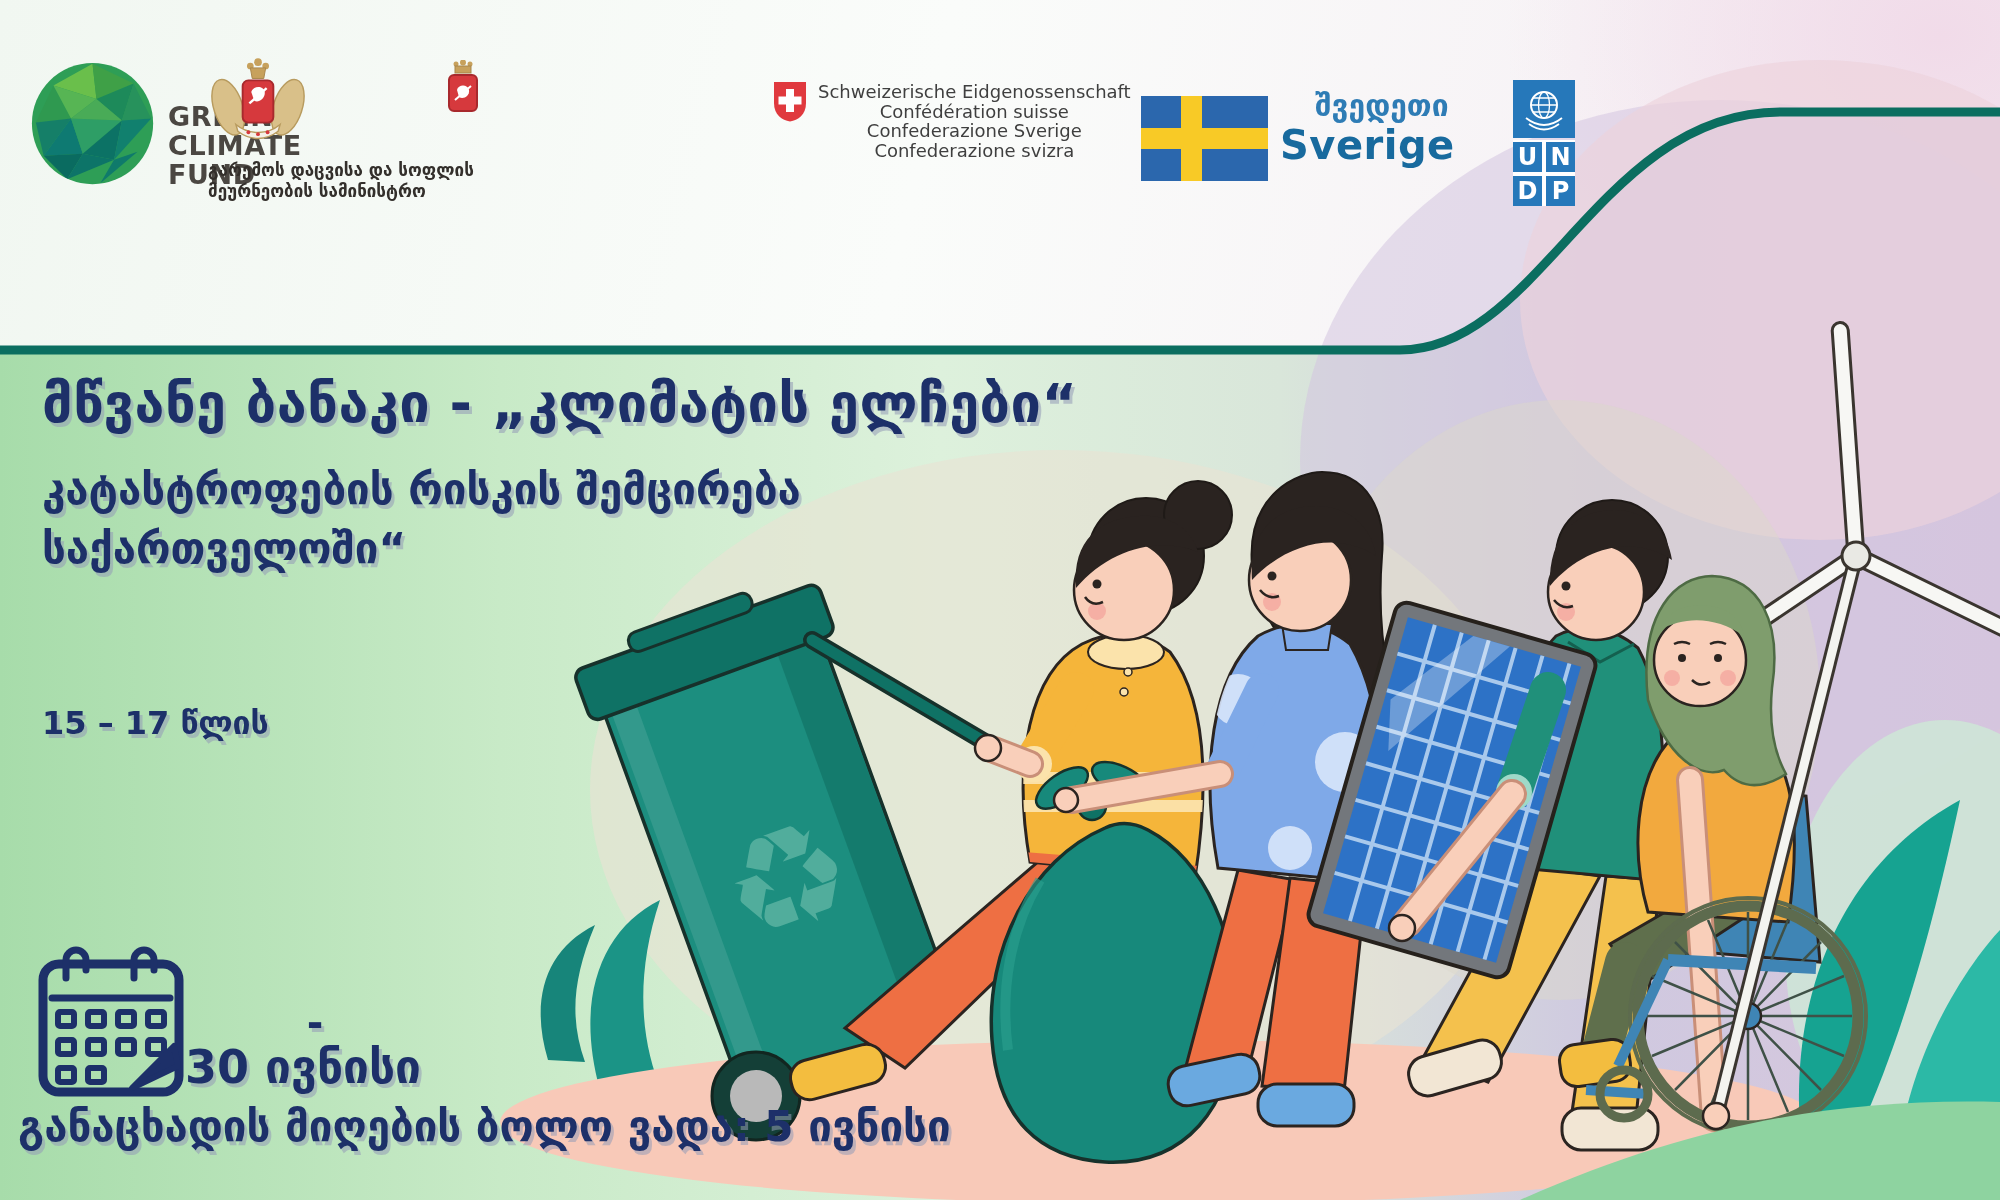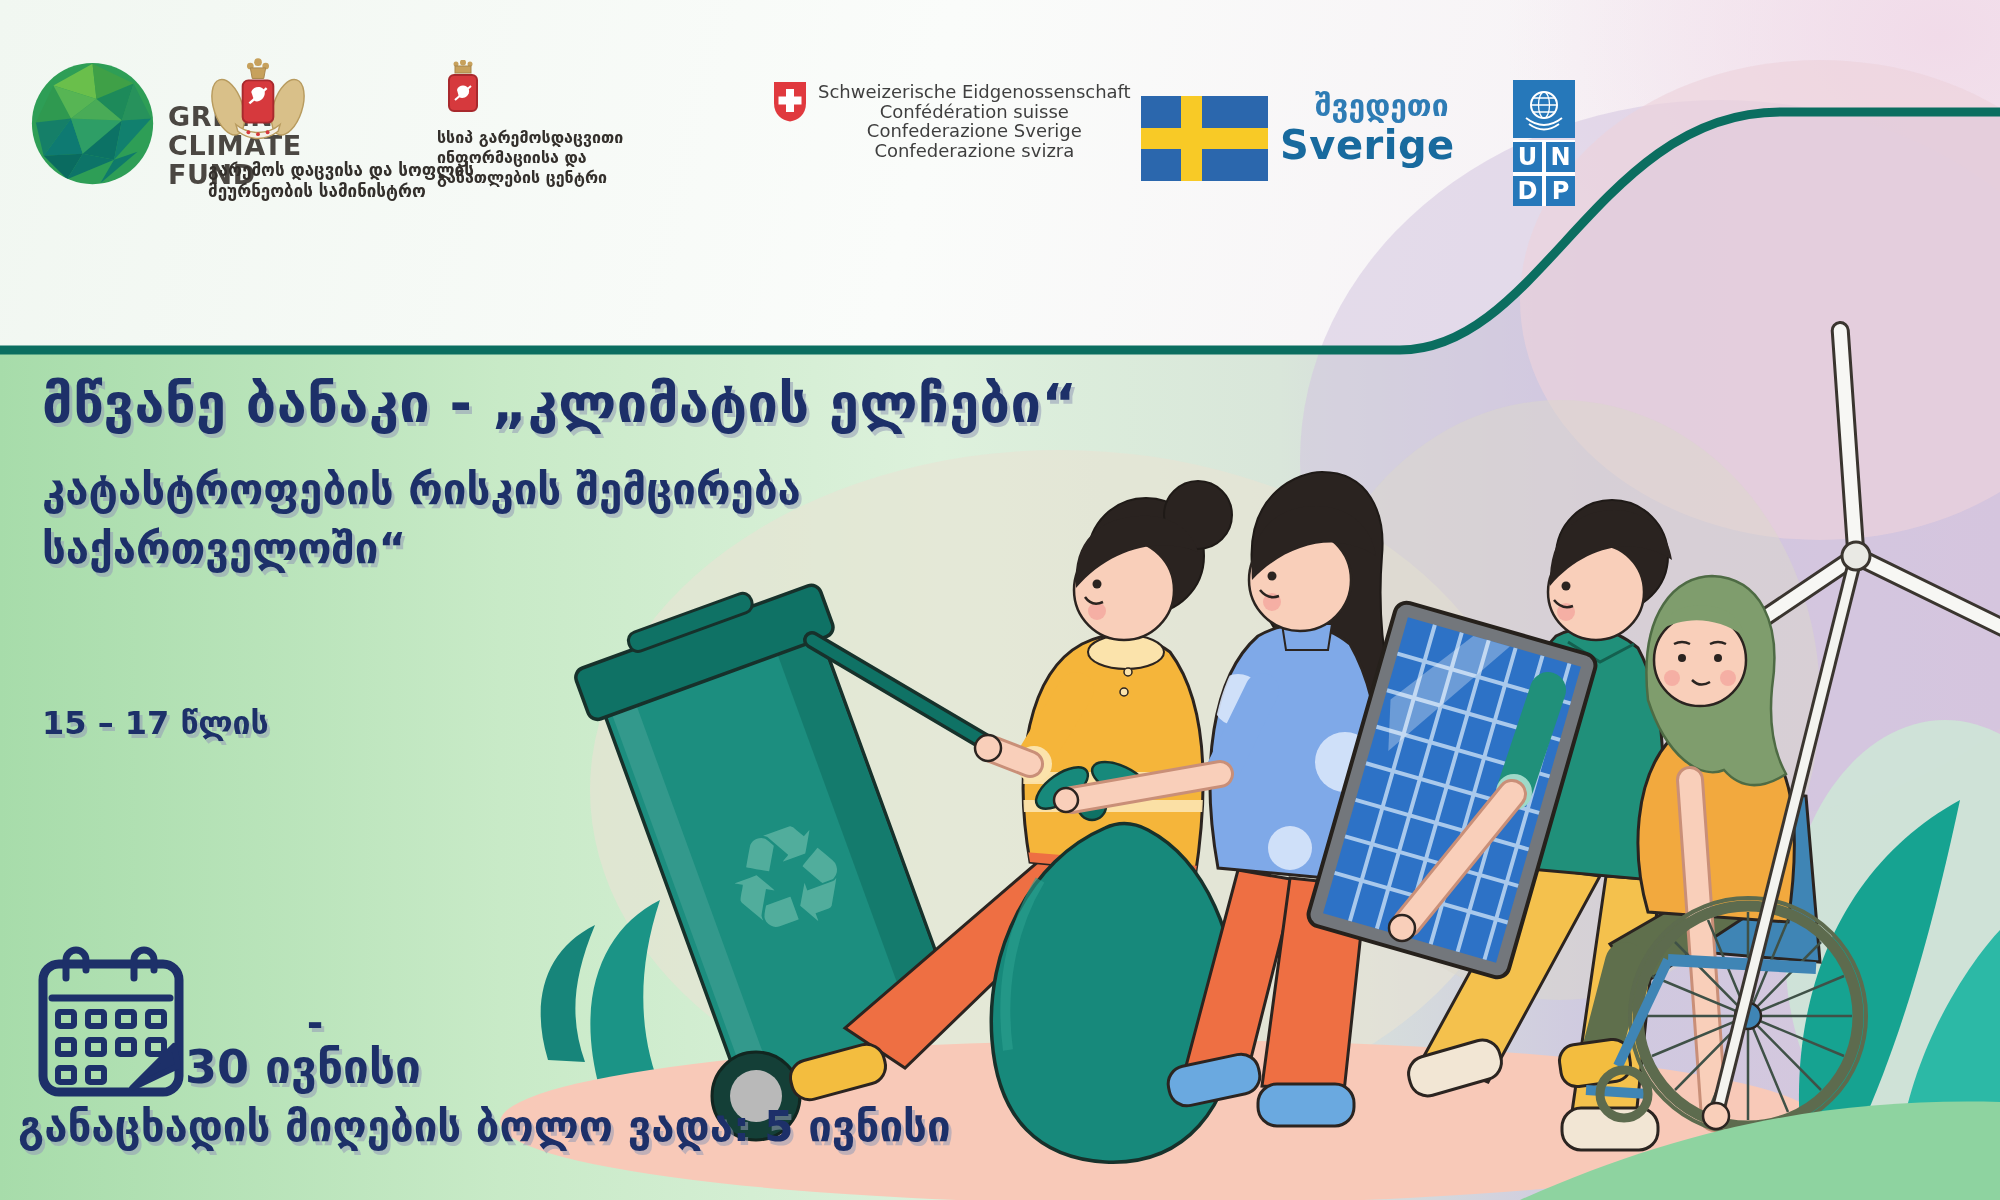--- a/index.html
+++ b/index.html
@@ -275,25 +275,20 @@
     <svg width="44" height="58" viewBox="0 0 44 58">
       <circle cx="15" cy="4" r="2.5" fill="#c7a15c"></circle>
         <circle cx="22" cy="2.5" r="3" fill="#c7a15c"></circle>
         <circle cx="29" cy="4" r="2.5" fill="#c7a15c"></circle>
       <rect x="14" y="6" width="16" height="7" fill="#c7a15c" stroke="#a8854a" stroke-width="1"></rect>
       <rect x="8" y="15" width="28" height="36" rx="5" fill="#d6393d" stroke="#a8292d" stroke-width="2"></rect>
       <path d="M16,30 C17,24 27,24 28,30 C29,36 22,40 18,37 Z" fill="#ffffff"></path>
       <path d="M14,40 L30,26" stroke="#ffffff" stroke-width="2"></path>
     </svg>
   </div>
-  <div class="abs logo-caption eiec-caption" style="left:437px;top:128px">
-    <div>სსიპ გარემოსდაცვითი</div>
-    <div>ინფორმაციისა და</div>
-    <div>განათლების ცენტრი</div>
-  </div>
 
   <div class="abs" style="left:772px;top:80px">
     <svg width="36" height="43" viewBox="0 0 36 43">
       <path d="M2,2 H34 V23 C34,35 26,40 18,41.5 C10,40 2,35 2,23 Z" fill="#e0393e"></path>
       <rect x="14" y="9" width="8" height="23" fill="#ffffff"></rect>
       <rect x="6.5" y="16.5" width="23" height="8" fill="#ffffff"></rect>
     </svg>
   </div>
   <div class="abs swiss-caption" style="left:818px;top:82px">
     <div>Schweizerische Eidgenossenschaft</div>

